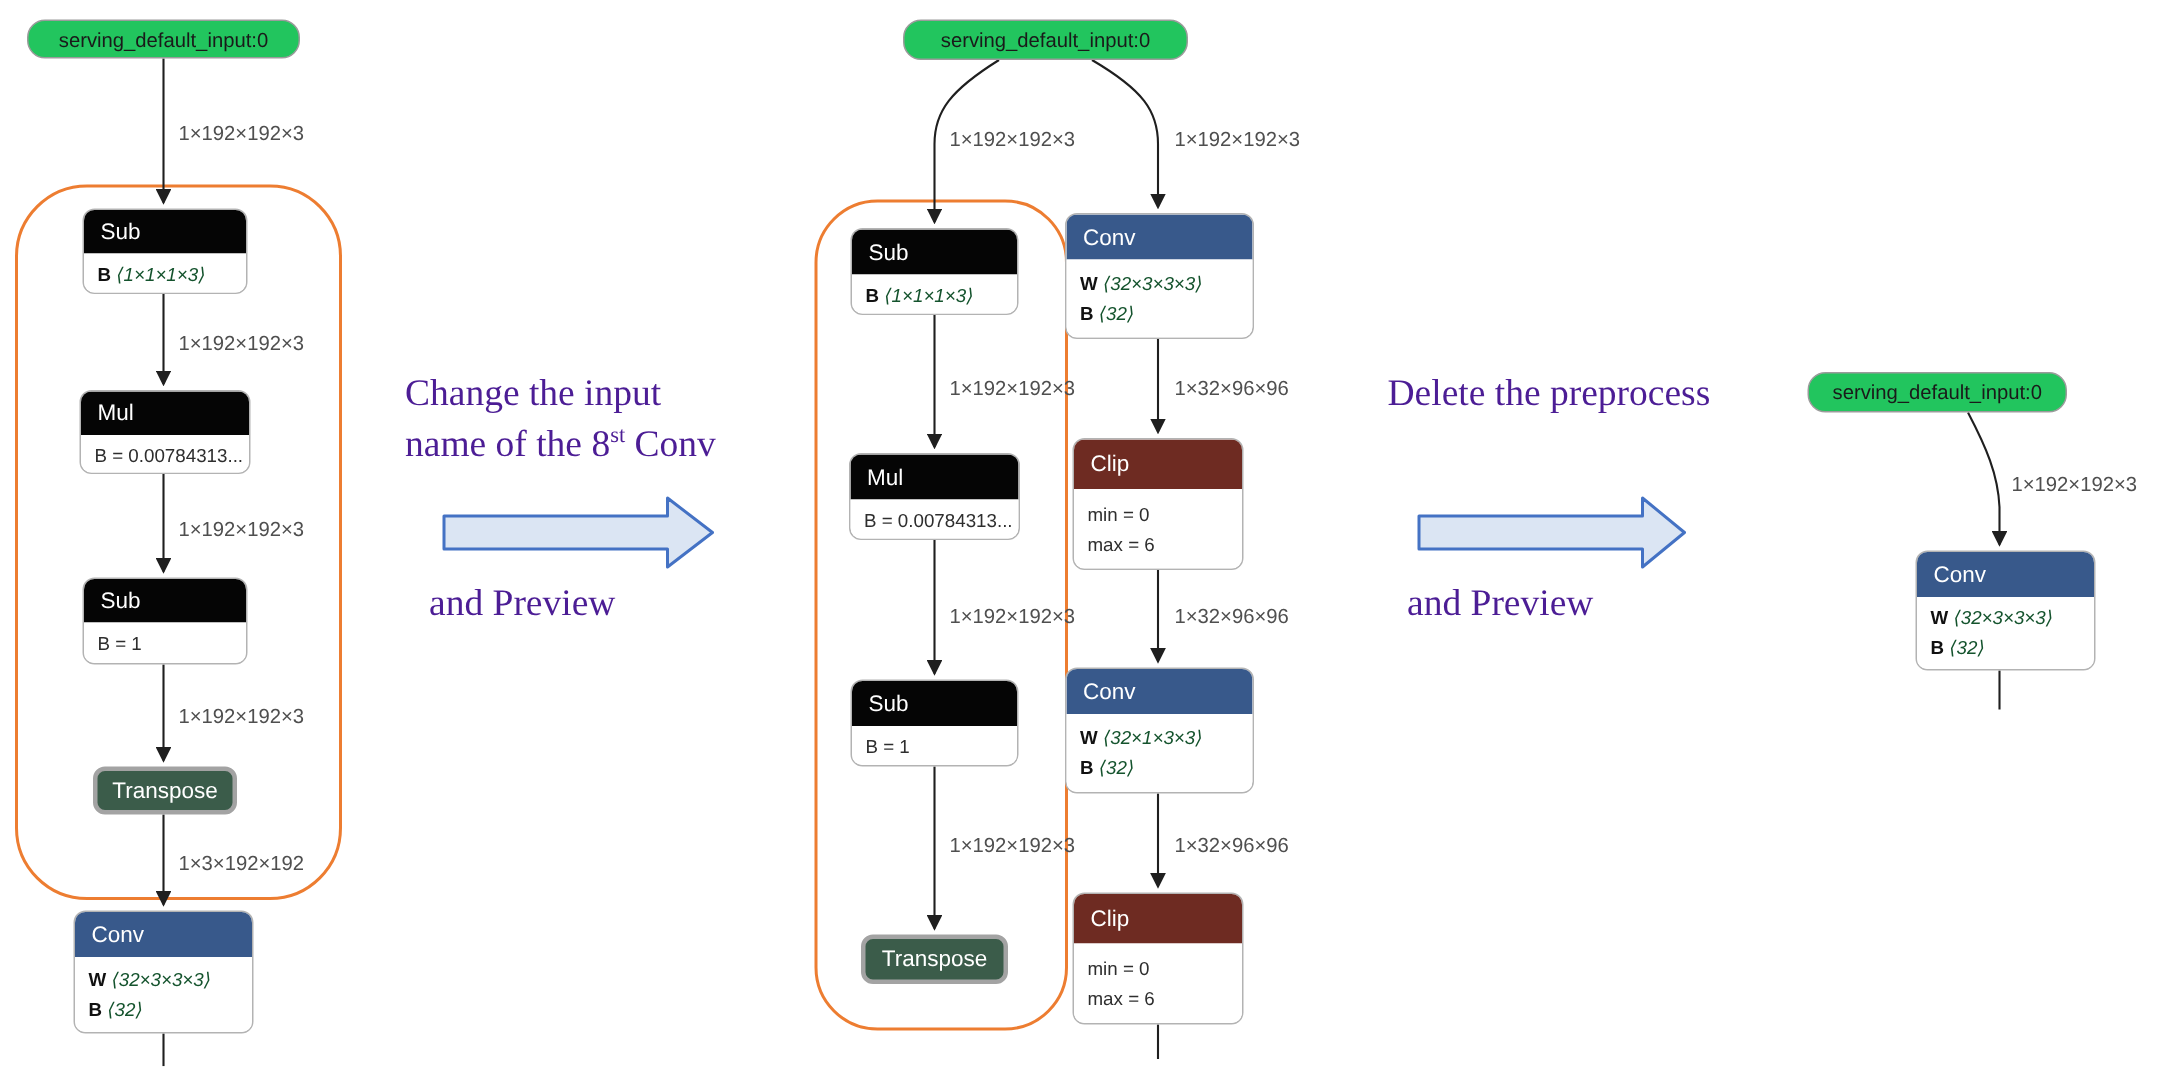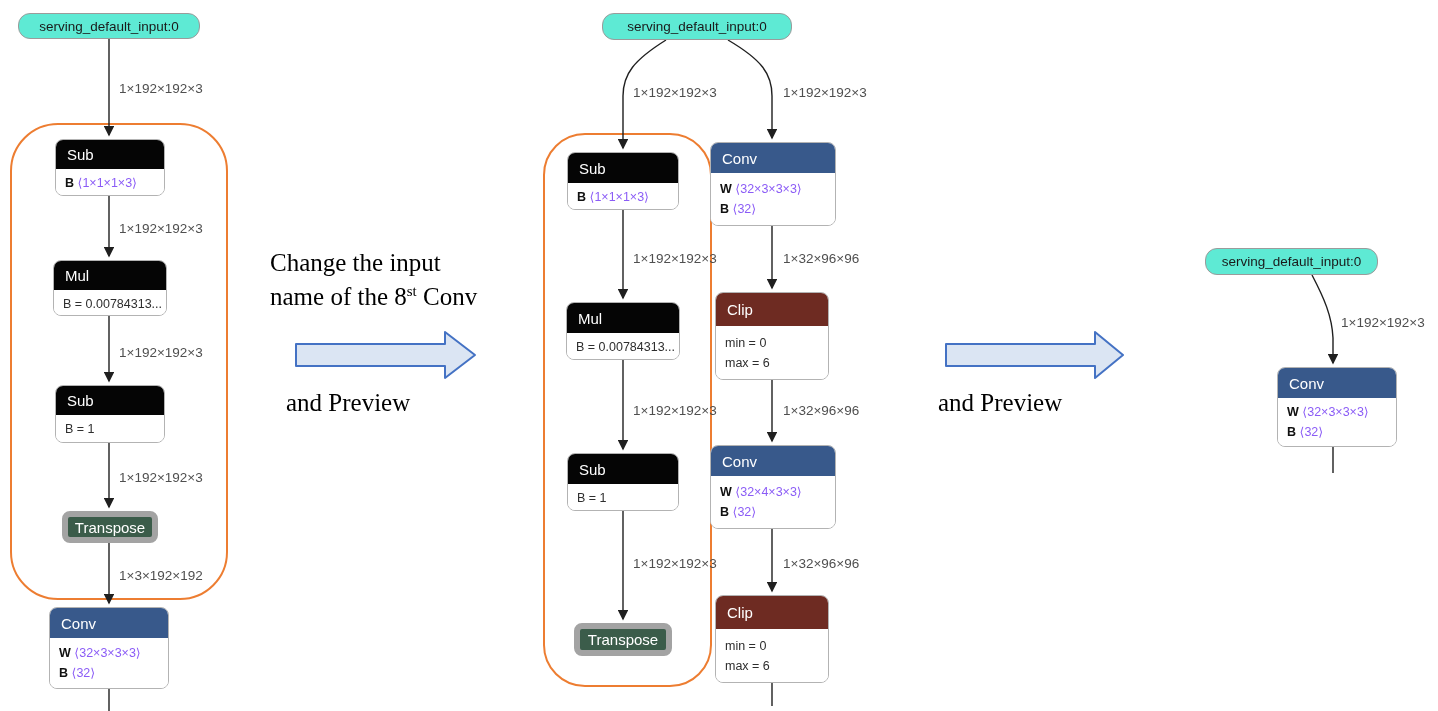--- a/index.html
+++ b/index.html
@@ -15,31 +15,31 @@
   
   .node{position:absolute;z-index:3;background:#fff;border:1px solid #b3b3b3;border-radius:8px;
         box-sizing:border-box;display:flex;flex-direction:column;overflow:hidden;}
   .hdr{color:#fff;font-size:15px;padding:0 0 0 11px;display:flex;align-items:center;flex:0 0 auto;}
   .hdr-black{background:#050505;}
   .hdr-blue{background:#38598b;}
   .hdr-red{background:#6e2b22;}
   .body{flex:1 1 auto;background:#fff;padding:4px 9px 4px 9px;display:flex;flex-direction:column;justify-content:center;}
   .bline{font-size:12.5px;line-height:20px;color:#2e2e2e;white-space:nowrap;}
   .bline .k{font-weight:bold;color:#111;}
-  .bline .v{color:#8b5cf6;}
+  .bline .v{color:#14532d;font-style:italic;}
   .solid{position:absolute;z-index:3;border-radius:8px;color:#fff;font-size:15px;
          display:flex;align-items:center;justify-content:center;box-sizing:border-box;}
-  .solid-green{background:#3b5c4a;border:6px solid #a3a3a3;}
-  
-  .pill{position:absolute;z-index:3;background:#5eead4;border:1px solid #9b9b9b;border-radius:12px;
+  .solid-green{background:#3b5c4a;border:3px solid #a3a3a3;}
+  
+  .pill{position:absolute;z-index:3;background:#22c55e;border:1px solid #9b9b9b;border-radius:12px;
         box-sizing:border-box;display:flex;align-items:center;justify-content:center;
         font-size:13.5px;color:#1a1a1a;white-space:nowrap;}
   
   .anno{position:absolute;z-index:3;font-family:"Liberation Serif","DejaVu Serif",serif;
-        font-size:25px;line-height:34px;color:#000000;white-space:nowrap;}
+        font-size:25px;line-height:34px;color:#4c1d95;white-space:nowrap;}
   .anno sup{font-size:60%;line-height:0;}
 </style>
 </head>
 <body>
 
 <div id="canvas">
 
   <div class="hl" style="left:10px;top:123px;width:214px;height:473px;border-radius:48px;"></div>
   <div class="hl" style="left:543px;top:133px;width:165px;height:550px;border-radius:42px;"></div>
 
@@ -174,34 +174,35 @@
     <div class="hdr hdr-red" style="height:33px;">Clip</div>
     <div class="body">
       <div class="bline">min = 0</div>
       <div class="bline">max = 6</div>
     </div>
   </div>
 
   <div class="node" style="left:710px;top:445px;width:126px;height:84px;">
     <div class="hdr hdr-blue" style="height:30px;">Conv</div>
     <div class="body">
-      <div class="bline"><span class="k">W</span> <span class="v">⟨32×4×3×3⟩</span></div>
+      <div class="bline"><span class="k">W</span> <span class="v">⟨32×1×3×3⟩</span></div>
       <div class="bline"><span class="k">B</span> <span class="v">⟨32⟩</span></div>
     </div>
   </div>
 
   <div class="node" style="left:715px;top:595px;width:114px;height:88px;">
     <div class="hdr hdr-red" style="height:33px;">Clip</div>
     <div class="body">
       <div class="bline">min = 0</div>
       <div class="bline">max = 6</div>
     </div>
   </div>
 
   <div class="anno" style="left:925px;top:246px;">
+    <div>Delete the preprocess</div>
   </div>
   <div class="anno" style="left:938px;top:386px;">and Preview</div>
 
   <div class="pill" style="left:1205px;top:248px;width:173px;height:27px;">serving_default_input:0</div>
 
   <div class="node" style="left:1277px;top:367px;width:120px;height:80px;">
     <div class="hdr hdr-blue" style="height:30px;">Conv</div>
     <div class="body">
       <div class="bline"><span class="k">W</span> <span class="v">⟨32×3×3×3⟩</span></div>
       <div class="bline"><span class="k">B</span> <span class="v">⟨32⟩</span></div>

